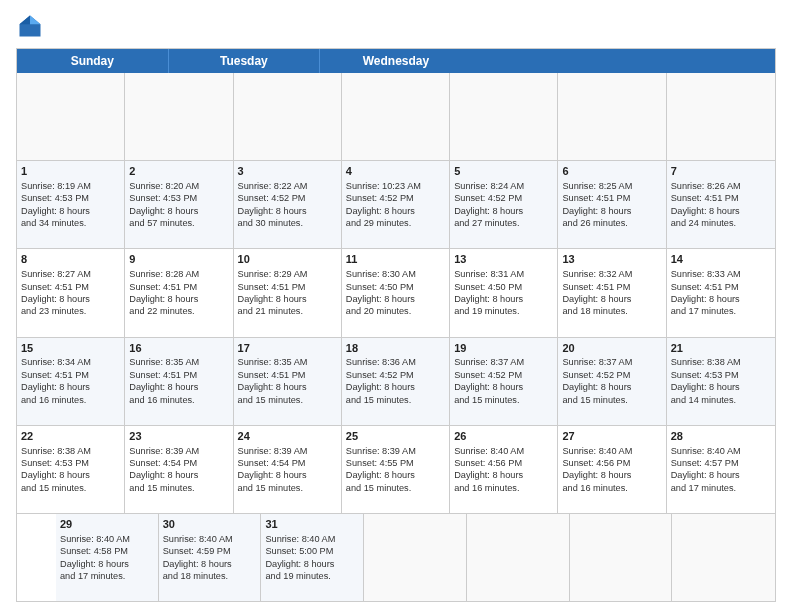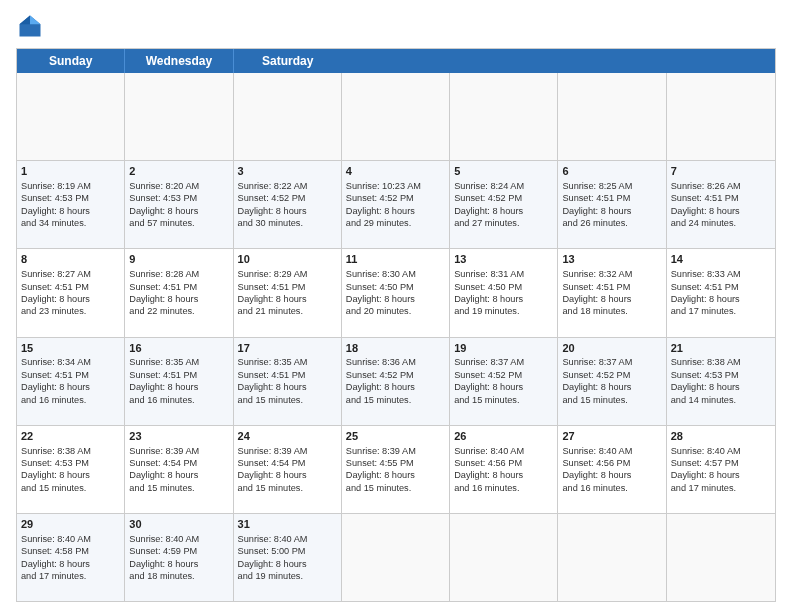--- a/index.html
+++ b/index.html
@@ -62,21 +62,21 @@
       margin-top: 2px;
     }
     .calendar {
       flex: 1;
       display: flex;
       flex-direction: column;
       border: 1px solid #ccc;
     }
     .cal-header {
       display: grid;
-      grid-template-columns: repeat(7, 1fr);
+      grid-template-columns: repeat(5, 1fr);
       background: #2a6eb5;
     }
     .cal-header-cell {
       color: #fff;
       text-align: center;
       font-size: 12px;
       font-weight: bold;
       padding: 5px 2px;
       border-right: 1px solid #4a8ed5;
     }
@@ -85,21 +85,21 @@
       flex: 1;
       display: flex;
       flex-direction: column;
     }
     .cal-week {
       display: grid;
       grid-template-columns: repeat(7, 1fr);
       flex: 1;
       border-bottom: 1px solid #ccc;
     }
-    .cal-week:last-child { border-bottom: none; }
+    .cal-week:last-child { border-bottom: none; margin-left: 39px; }
     .cal-cell {
       border-right: 1px solid #ccc;
       padding: 3px 4px 2px 4px;
       font-size: 9.2px;
       color: #333;
       line-height: 1.35;
       vertical-align: top;
       background: #fff;
       min-height: 0;
     }
@@ -134,22 +134,22 @@
     </div>
     <div class="title-block">
       <div class="main-title"></div>
       <div class="subtitle"></div>
     </div>
   </div>
 
   <div class="calendar">
     <div class="cal-header">
     <div class="cal-header-cell">Sunday</div>
+        <div class="cal-header-cell">Tuesday</div>
         <div class="cal-header-cell">Wednesday</div>
-        <div class="cal-header-cell">Saturday</div>
       </div>
     <div class="cal-body">
     <div class="cal-week">
           <div class="cal-cell empty"></div>
           <div class="cal-cell empty"></div>
           <div class="cal-cell empty"></div>
           <div class="cal-cell empty"></div>
           <div class="cal-cell empty"></div>
           <div class="cal-cell empty"></div>
           <div class="cal-cell empty"></div>

